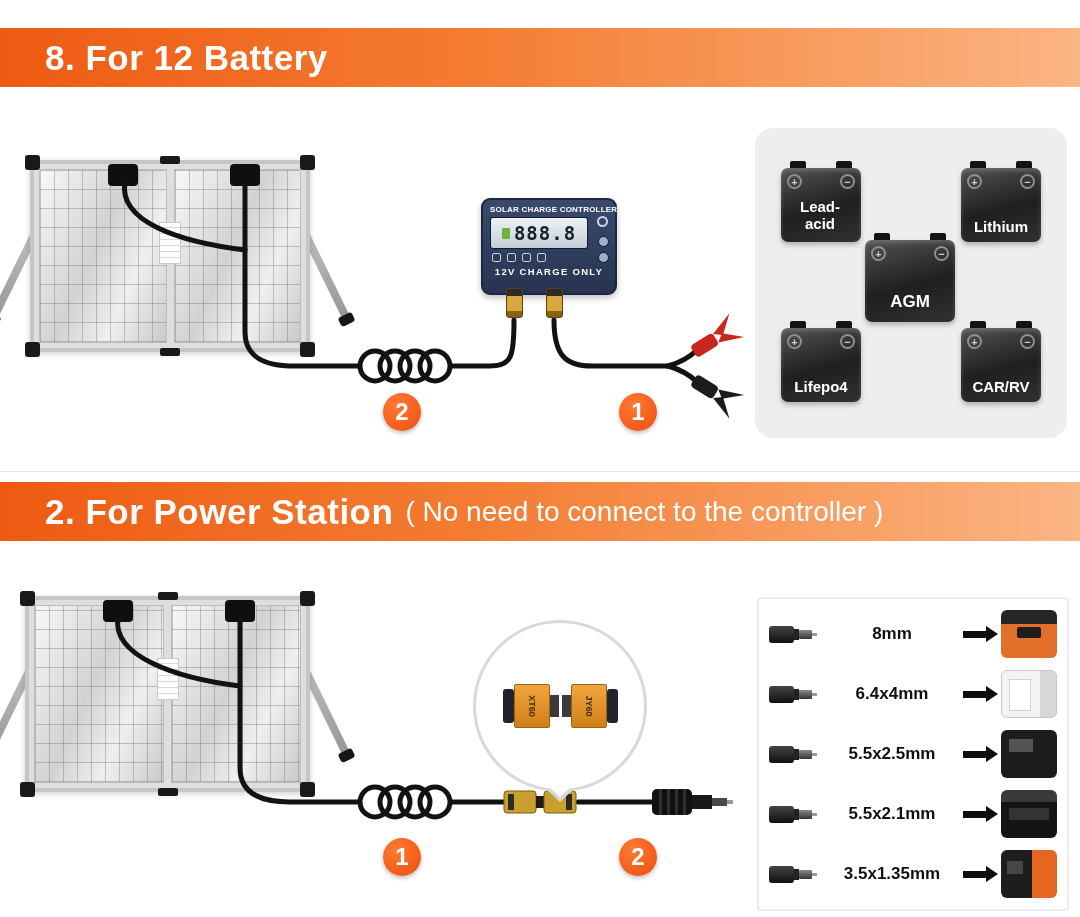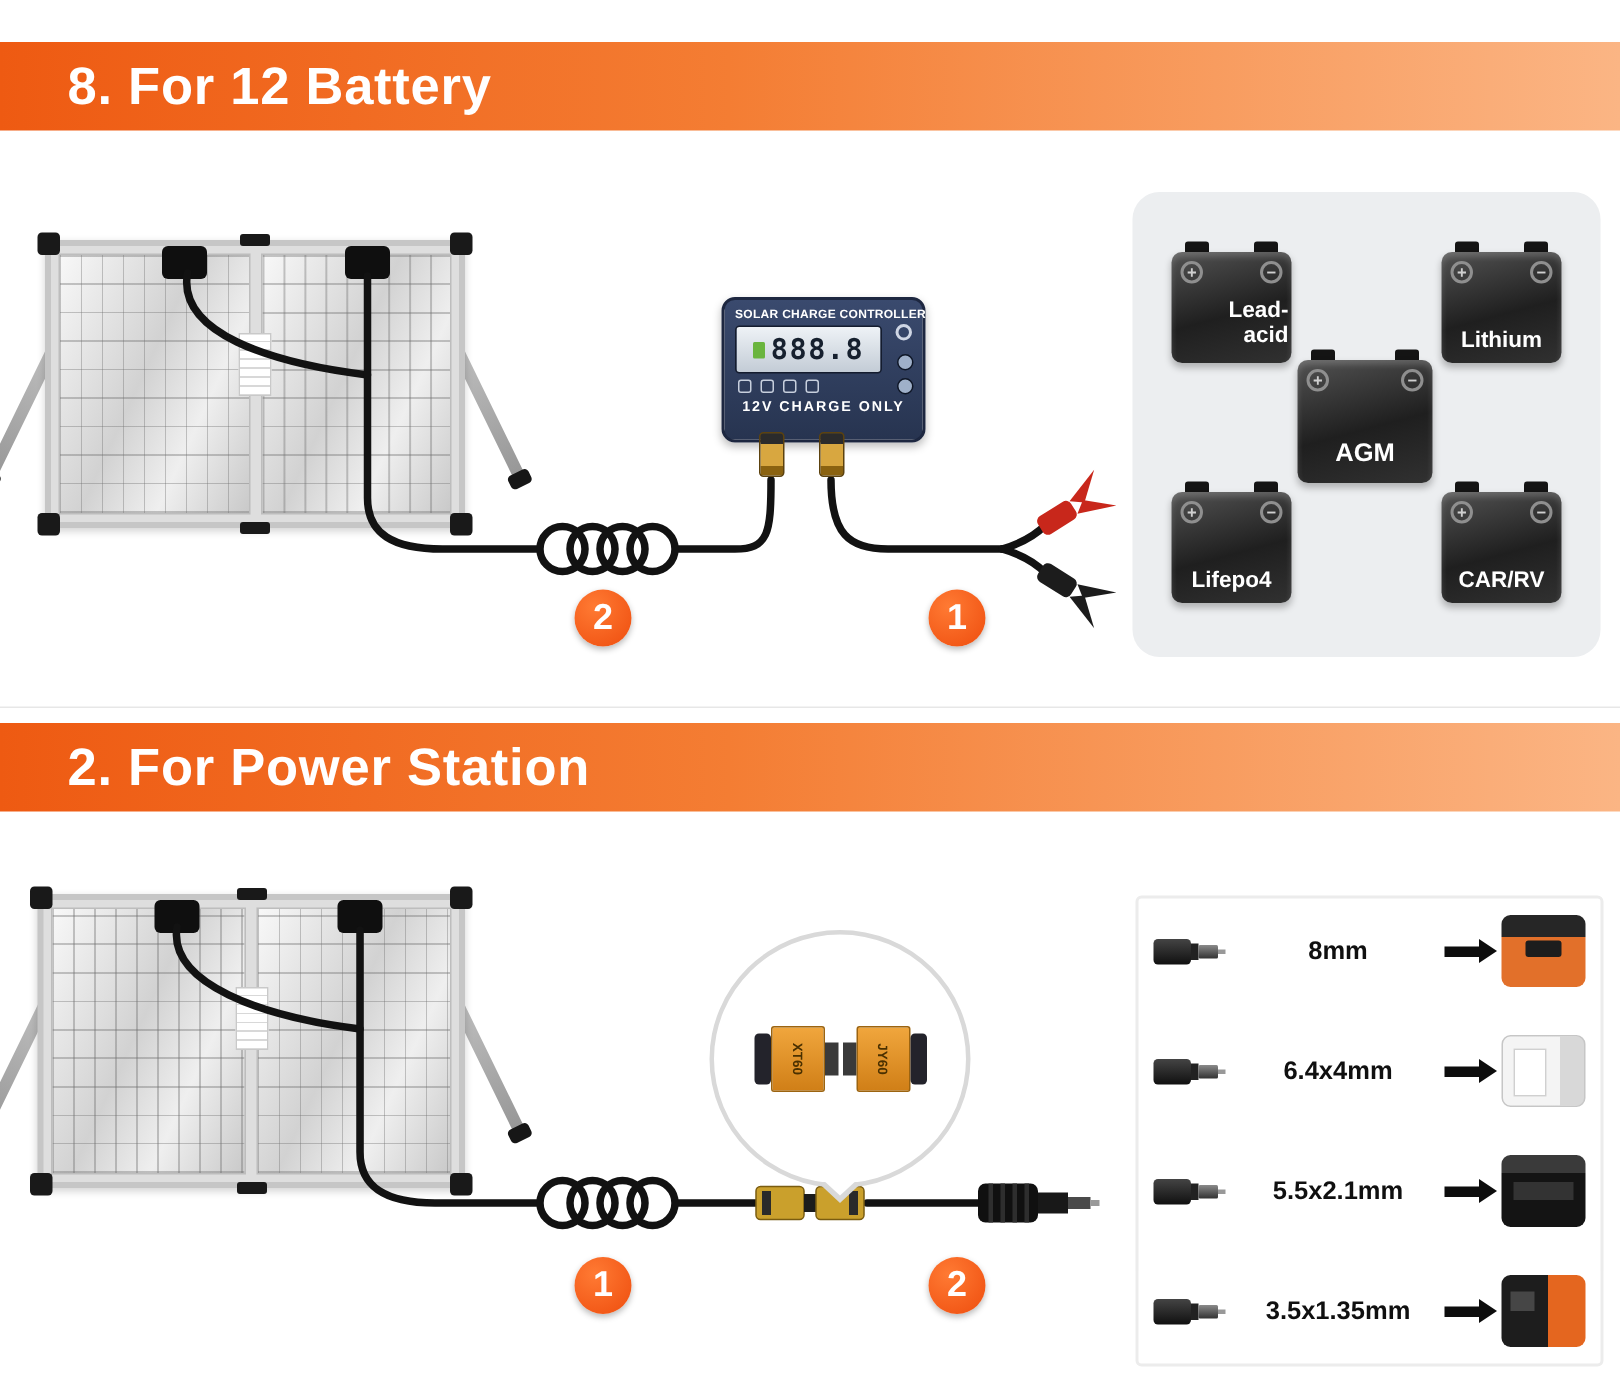--- a/index.html
+++ b/index.html
@@ -99,21 +99,21 @@
   }
   .term{position:absolute;top:-7px;width:16px;height:9px;background:#141414;border-radius:2px;}
   .term-l{left:9px;} .term-r{right:9px;}
   .pol{
     position:absolute;top:6px;width:15px;height:15px;border:2px solid #8f8f8f;border-radius:50%;
     color:#cfcfcf;font-size:11px;font-weight:700;display:flex;align-items:center;justify-content:center;box-sizing:border-box;
   }
   .pol-p{left:6px;} .pol-m{right:6px;}
   .bat-label{position:absolute;left:0;right:0;bottom:7px;text-align:center;color:#fff;font-weight:700;font-size:15px;line-height:17px;}
   #bat-lead{left:26px;top:40px;width:80px;height:74px;}
-  #bat-lead .bat-label{width:54px;text-align:right;padding-left:24px;bottom:10px;}
+  #bat-lead .bat-label{width:54px;text-align:center;padding-left:12px;bottom:10px;}
   #bat-lith{left:206px;top:40px;width:80px;height:74px;}
   #bat-agm{left:110px;top:112px;width:90px;height:82px;}
   #bat-agm .bat-label{font-size:17px;bottom:12px;text-align:center;}
   #bat-life{left:26px;top:200px;width:80px;height:74px;}
   #bat-car{left:206px;top:200px;width:80px;height:74px;}
 
   
   .magnifier{
     position:absolute;left:473px;top:620px;width:174px;height:172px;background:#fff;
     border:3px solid #d9d9d9;border-radius:50%;z-index:4;box-sizing:border-box;
@@ -261,20 +261,21 @@
   </div>
 </div>
 
 <div class="badge" id="b1-coil">2</div>
 <div class="badge" id="b1-clip">1</div>
 
 <div class="divider"></div>
 
 <div class="banner" id="banner2">
   <span class="t">2. For Power Station</span>
+  <span class="sub">( No need to connect to the controller )</span>
 </div>
 
 <div class="solar" id="solar2">
   <div class="leg leg-l"></div>
   <div class="leg leg-r"></div>
   <div class="pframe">
     <div class="phalf"></div>
     <div class="phalf"></div>
   </div>
   <div class="corner c-tl"></div>
@@ -330,20 +331,31 @@
     <div class="aarrow"></div>
     <div class="adev dev-1"></div>
   </div>
   <div class="arow">
     <div class="plug">
       <div class="plug-body"></div>
         <div class="plug-neck"></div>
         <div class="plug-tip"></div>
         <div class="plug-pin"></div>
     </div>
+    <div class="asize">5.5x2.5mm</div>
+    <div class="aarrow"></div>
+    <div class="adev dev-2"></div>
+  </div>
+  <div class="arow">
+    <div class="plug">
+      <div class="plug-body"></div>
+        <div class="plug-neck"></div>
+        <div class="plug-tip"></div>
+        <div class="plug-pin"></div>
+    </div>
     <div class="asize">5.5x2.1mm</div>
     <div class="aarrow"></div>
     <div class="adev dev-3"></div>
   </div>
   <div class="arow">
     <div class="plug">
       <div class="plug-body"></div>
         <div class="plug-neck"></div>
         <div class="plug-tip"></div>
         <div class="plug-pin"></div>

